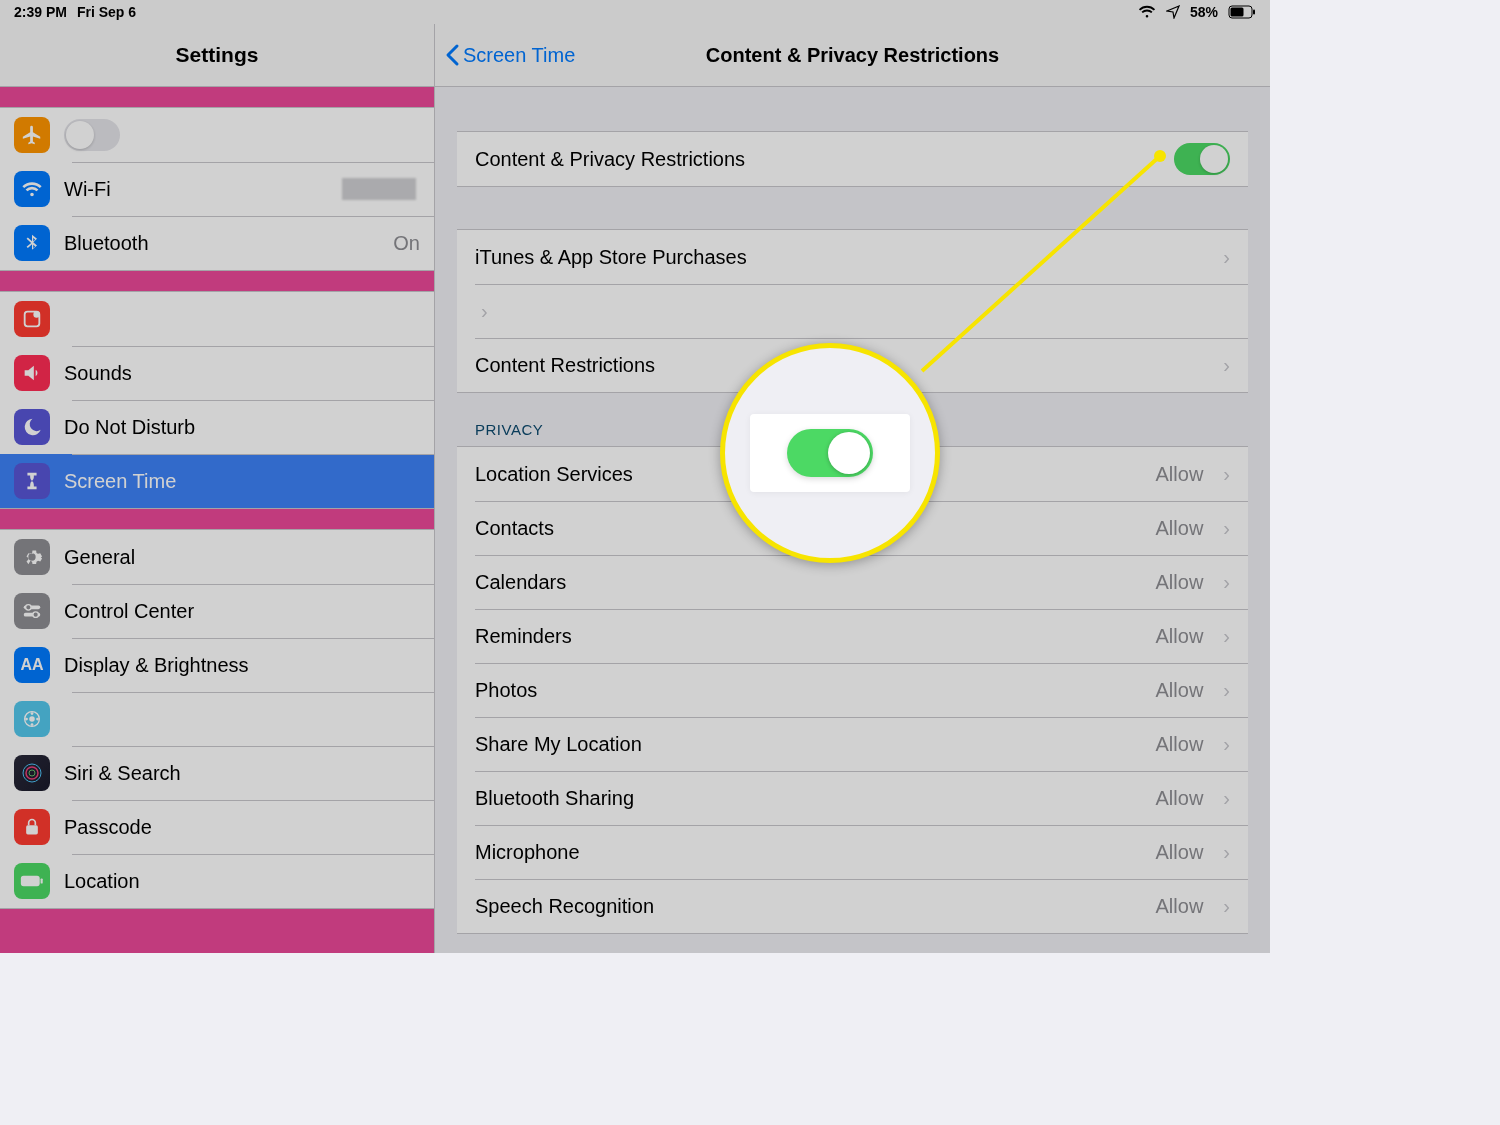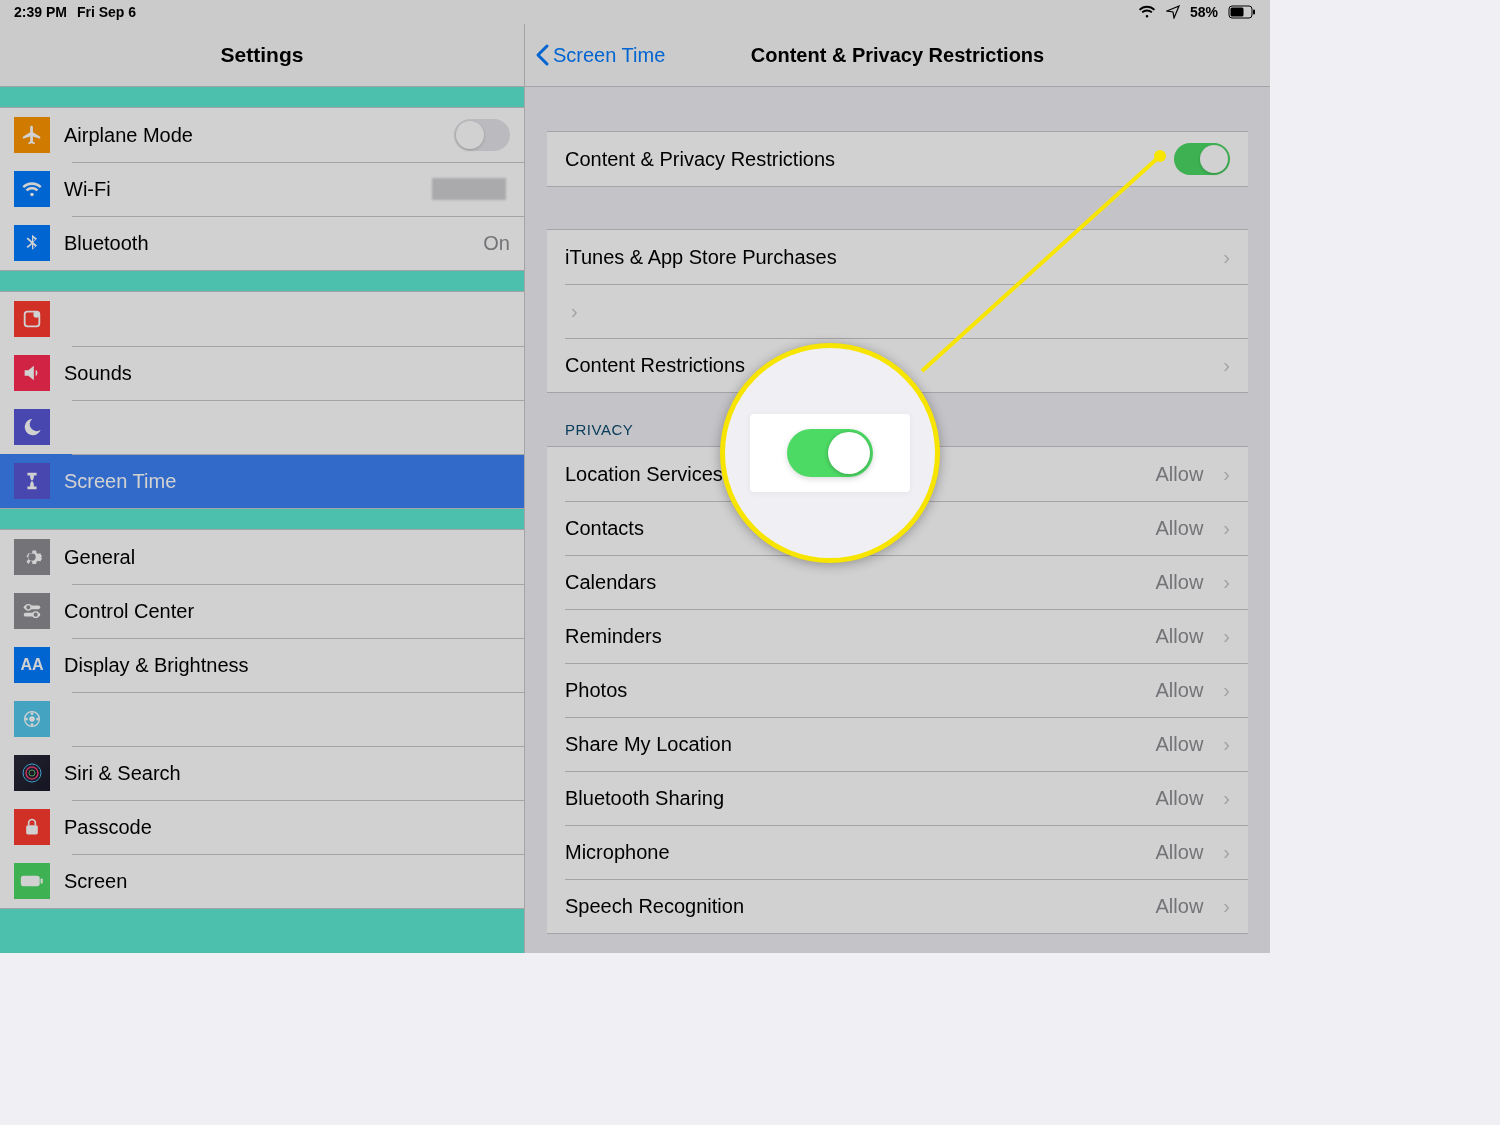--- a/index.html
+++ b/index.html
@@ -28,22 +28,22 @@
 }
 .status-left, .status-right { display: flex; align-items: center; gap: 10px; }
 .status-right svg { display: block; }
 
 .wrap {
   display: flex;
   height: calc(100% - 24px);
 }
 
 .sidebar {
-  width: 525px;
-  background: #5eead4;
+  width: 435px;
+  background: #ec4899;
   border-right: 1px solid #c8c7cc;
   overflow-y: auto;
 }
 .sidebar-header {
   height: 63px;
   display: flex; align-items: center; justify-content: center;
   font-size: 21px; font-weight: 700;
   border-bottom: 1px solid #c8c7cc;
   background: #f8f8f8;
 }
@@ -60,21 +60,21 @@
   padding: 0 14px;
   gap: 14px;
   position: relative;
 }
 .row + .row::before {
   content: "";
   position: absolute; top: 0; left: 72px; right: 0;
   height: 1px; background: #c8c7cc;
 }
 .row .icon-box {
-  width: 36px; height: 36px; border-radius: 0;
+  width: 36px; height: 36px; border-radius: 8px;
   display: flex; align-items: center; justify-content: center;
   color: #fff; flex-shrink: 0;
 }
 .row .label { font-size: 20px; color: #000; flex: 1; }
 .row .value { font-size: 20px; color: #8e8e93; }
 .row.selected { background: #3e82f7; }
 .row.selected .label { color: #fff; }
 .toggle {
   width: 56px; height: 32px; border-radius: 16px;
   background: #e5e5ea; position: relative; flex-shrink: 0;
@@ -184,21 +184,20 @@
 <div class="sidebar">
   <div class="sidebar-header">Settings</div>
 
   <div class="group">
     <div class="row">
       <div class="icon-box" style="background:#ff9500">
         <svg width="22" height="22" viewBox="0 0 24 24">
               <path d="M21 16v-2l-8-5V3.5a1.5 1.5 0 10-3 0V9l-8 5v2l8-2.5V19l-2 1.5V22l3.5-1 3.5 1v-1.5L13 19v-5.5l8 2.5z" fill="#fff"></path>
             </svg>
       </div>
-      <span class="label">Airplane Mode</span>
       <div class="toggle">
             <div class="knob"></div>
           </div>
     </div>
     <div class="row">
       <div class="icon-box" style="background:#007aff">
         <svg width="22" height="22" viewBox="0 0 24 24">
               <path d="M12 20a2 2 0 100-4 2 2 0 000 4zM5 12.5a10 10 0 0114 0l-2 2a7.2 7.2 0 00-10 0l-2-2zM1.5 9a15 15 0 0121 0l-2 2a12.2 12.2 0 00-17 0l-2-2z" fill="#fff"></path>
             </svg>
       </div>
@@ -232,20 +231,21 @@
             </svg>
       </div>
       <span class="label">Sounds</span>
     </div>
     <div class="row">
       <div class="icon-box" style="background:#5856d6">
         <svg width="22" height="22" viewBox="0 0 24 24">
               <path d="M12.5 3a9 9 0 109 12 7.5 7.5 0 01-9-12z" fill="#fff"></path>
             </svg>
       </div>
+      <span class="label">Do Not Disturb</span>
     </div>
     <div class="row selected">
       <div class="icon-box" style="background:#5856d6">
         <svg width="22" height="22" viewBox="0 0 24 24">
               <path d="M7 3h10v3h-3v2a5 5 0 01-2 4 5 5 0 012 4v2h3v3H7v-3h3v-2a5 5 0 012-4 5 5 0 01-2-4V6H7V3z" fill="#fff"></path>
             </svg>
       </div>
       <span class="label">Screen Time</span>
     </div>
   </div>
@@ -307,21 +307,21 @@
       </div>
       <span class="label">Passcode</span>
     </div>
     <div class="row">
       <div class="icon-box" style="background:#4cd964">
         <svg width="24" height="14" viewBox="0 0 28 14">
               <rect x="1" y="1" width="22" height="12" rx="3" fill="#fff"></rect>
               <rect x="24" y="4" width="2.5" height="6" rx="1" fill="#fff"></rect>
             </svg>
       </div>
-      <span class="label">Screen</span>
+      <span class="label">Location</span>
     </div>
   </div>
 </div>
 
 <div class="detail">
   <div class="detail-header">
     <div class="back">
       <svg width="16" height="24" viewBox="0 0 16 24">
             <path d="M12 3l-9 9 9 9" fill="none" stroke="#007aff" stroke-width="3" stroke-linecap="round" stroke-linejoin="round"></path>
           </svg>

